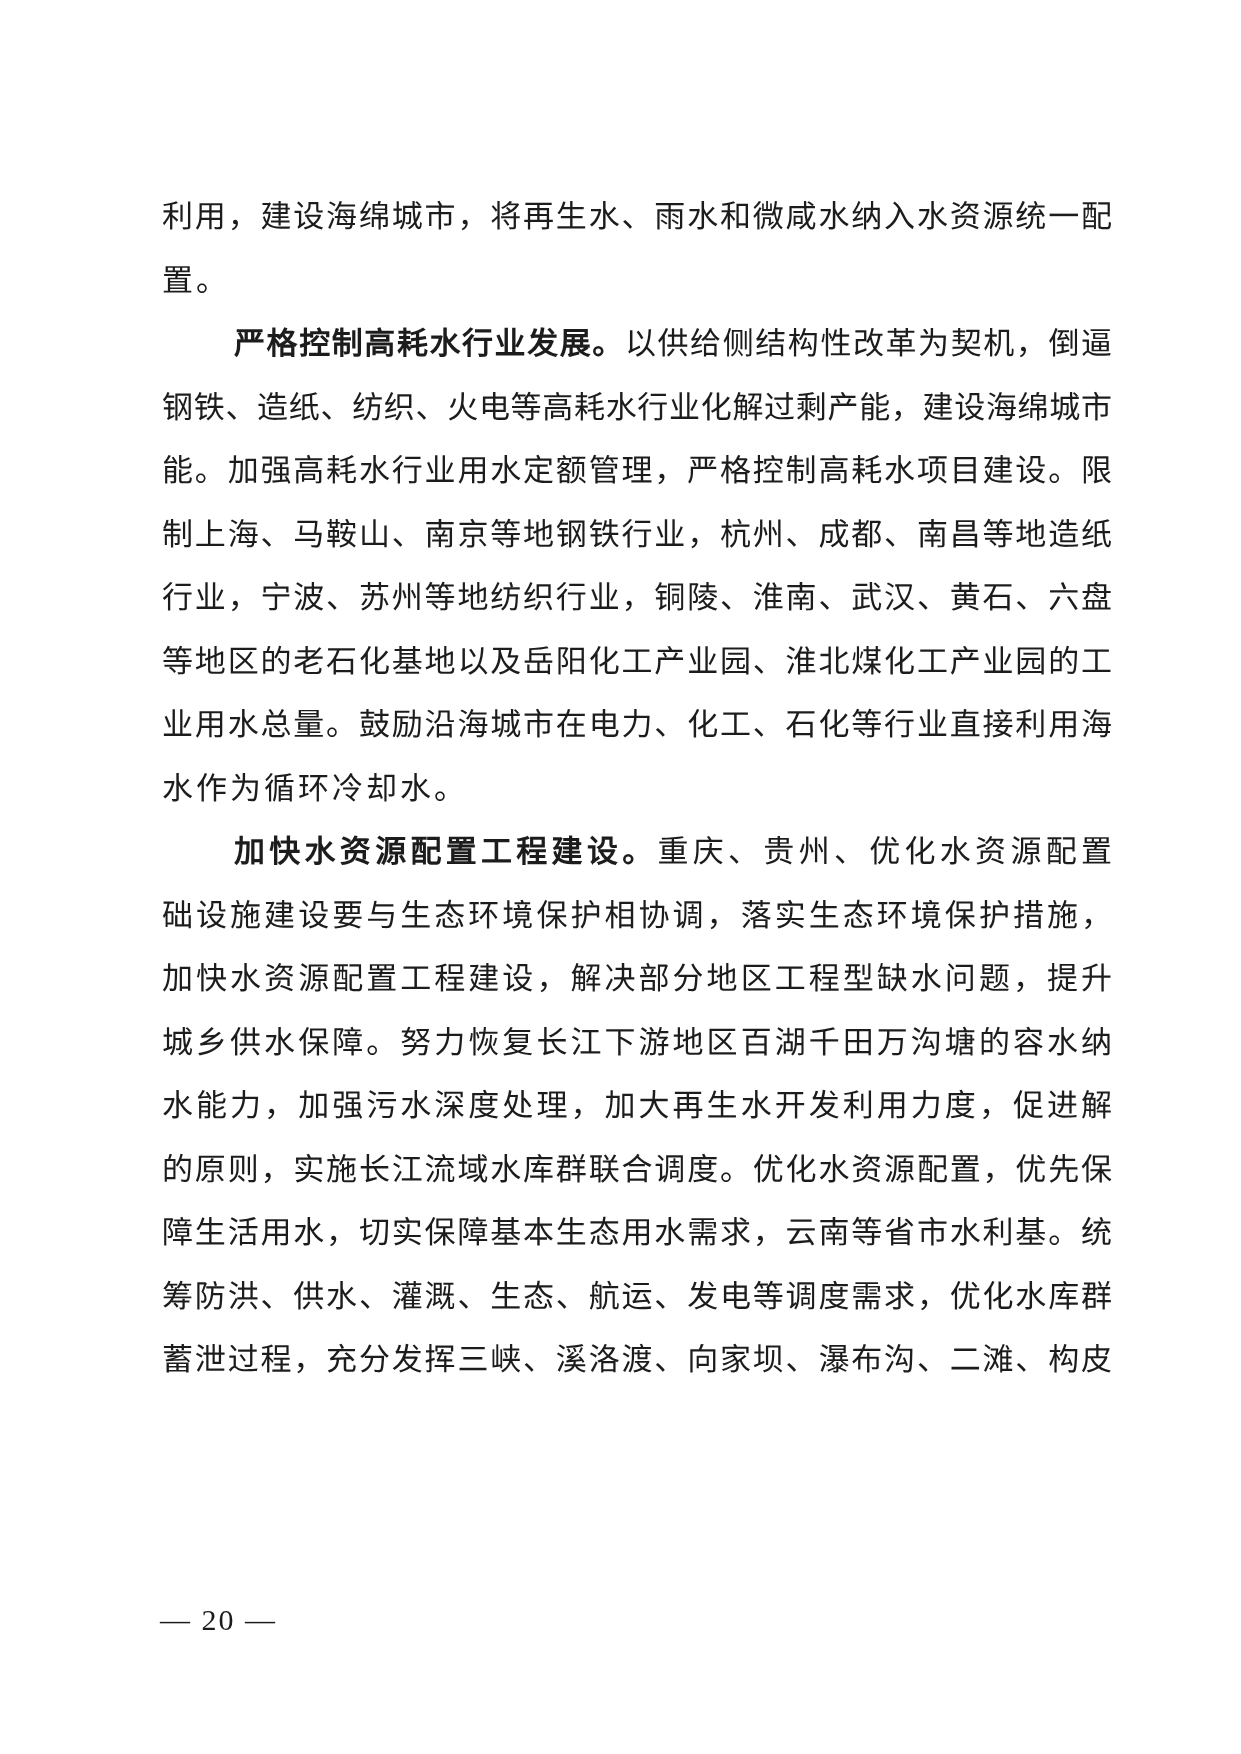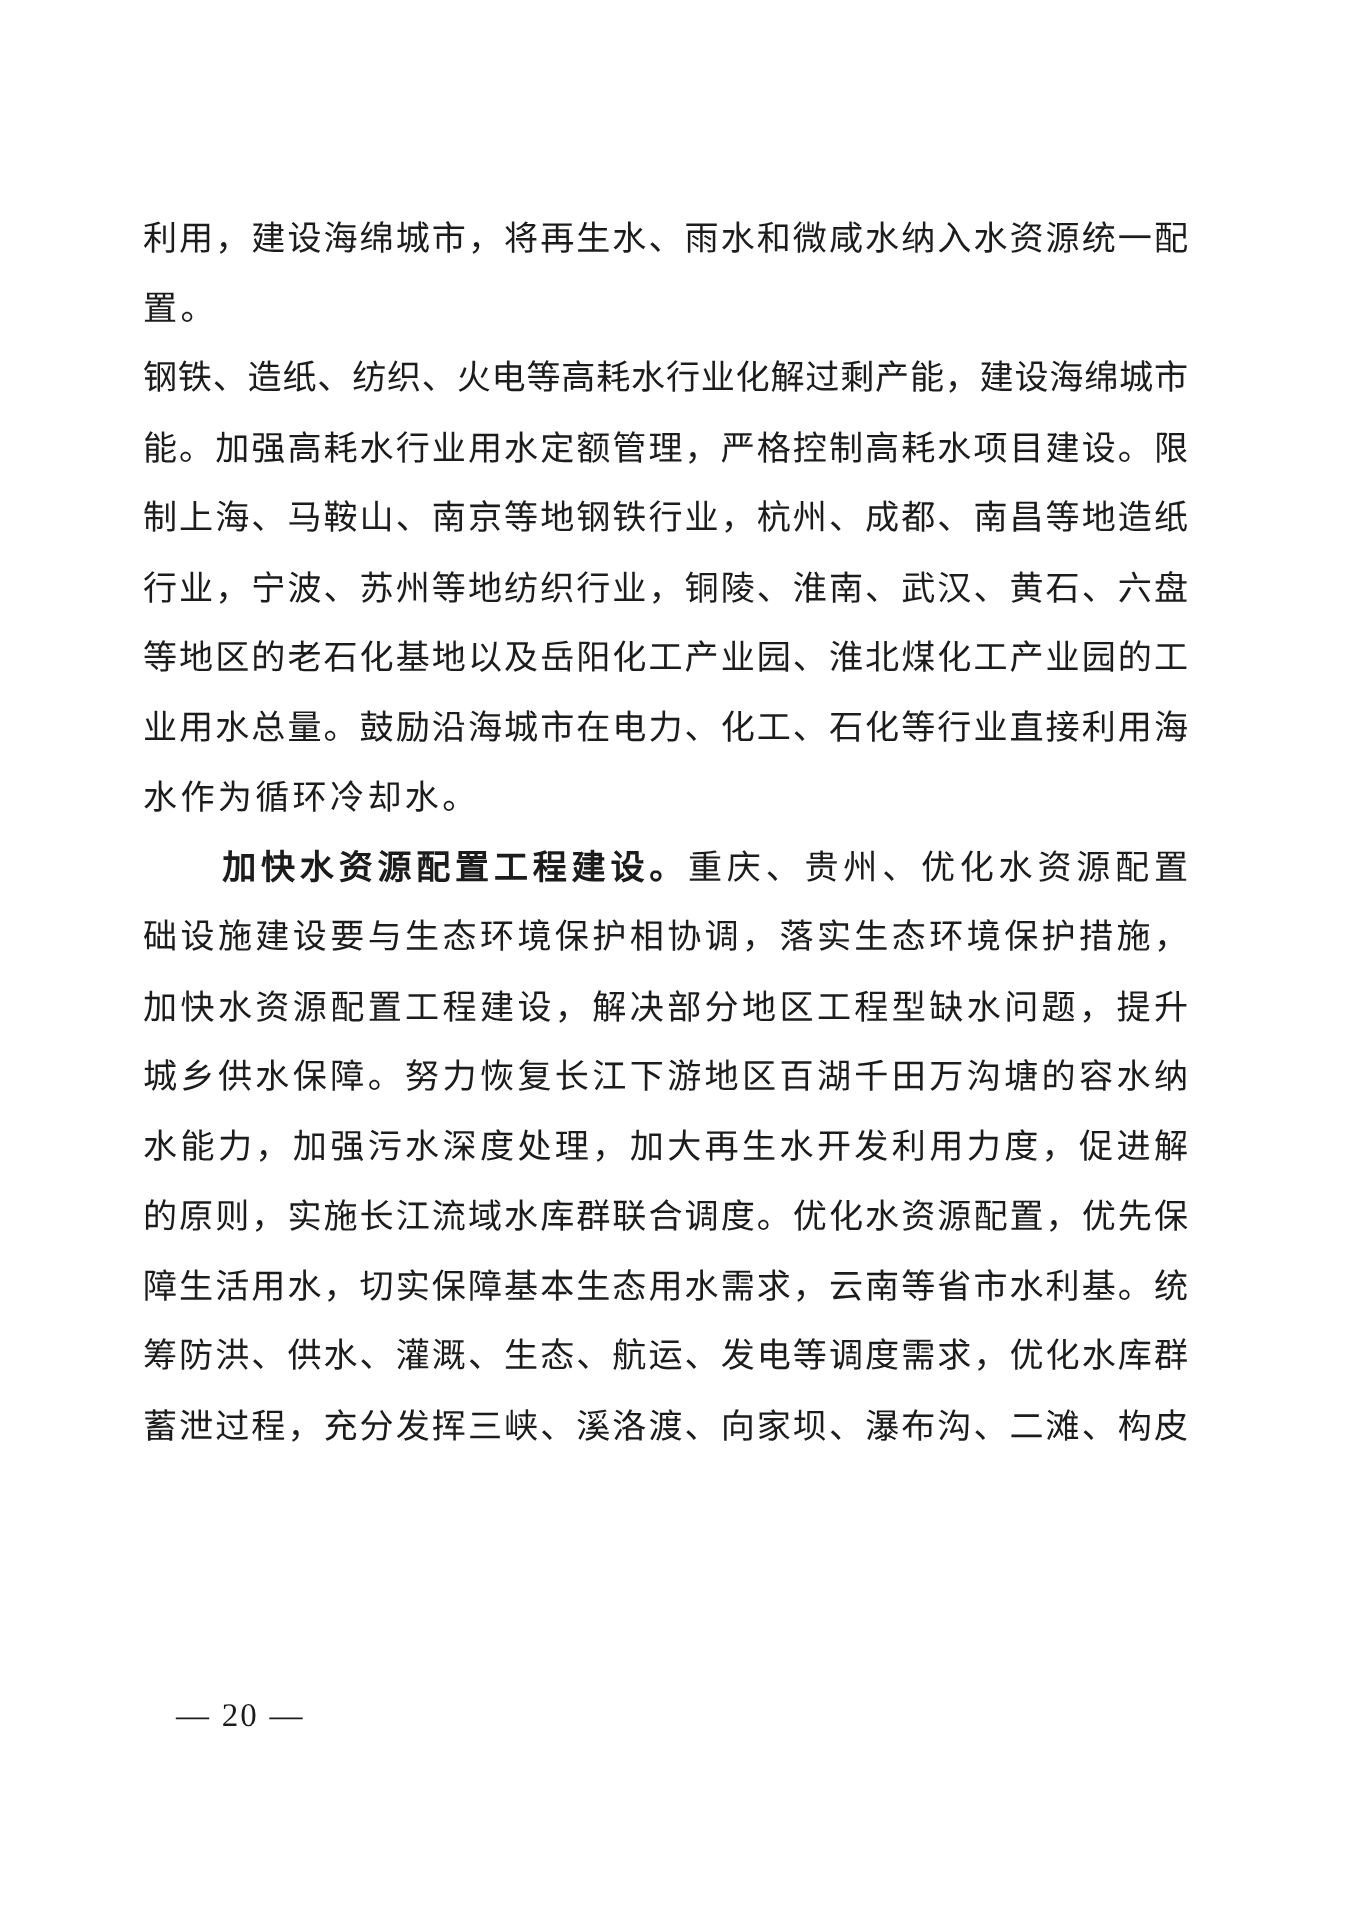--- a/index.html
+++ b/index.html
@@ -12,21 +12,21 @@
     width: 1241px;
     height: 1754px;
     margin: 0 auto;
     background: #ffffff;
     color: #1c1c1c;
     font-family: "Liberation Serif", "DejaVu Serif", serif;
     overflow: hidden;
   }
   .doc-body {
     position: absolute;
-    left: 130px;
+    left: 162px;
     top: 185px;
     width: 950px;
   }
   .text-line {
     height: 63.5px;
     line-height: 63.5px;
     font-size: 31px;
     text-align: justify;
     text-align-last: justify;
     overflow: hidden;
@@ -38,38 +38,39 @@
   }
   .text-line.indent {
     padding-left: 72px;
   }
   .text-line b {
     font-weight: bold;
   }
   .page-footer {
     position: absolute;
     left: 160px;
-    top: 1536px;
+    top: 1596px;
     height: 48px;
     line-height: 48px;
     font-size: 30px;
     letter-spacing: 2px;
     color: #1c1c1c;
   }
 </style>
 </head>
 <body>
 
 <div class="page">
   <div class="doc-body" id="doc-body">
       <div>
         <div class="text-line"><span>利用，建设海绵城市，将再生水、雨水和微咸水纳入水资源统一配</span></div>
         <div class="text-line last"><span>置。</span></div>
       </div>
       <div>
+        <div class="text-line indent"><b>严格控制高耗水行业发展。</b><span>以供给侧结构性改革为契机，倒逼</span></div>
         <div class="text-line"><span>钢铁、造纸、纺织、火电等高耗水行业化解过剩产能，建设海绵城市</span></div>
         <div class="text-line"><span>能。加强高耗水行业用水定额管理，严格控制高耗水项目建设。限</span></div>
         <div class="text-line"><span>制上海、马鞍山、南京等地钢铁行业，杭州、成都、南昌等地造纸</span></div>
         <div class="text-line"><span>行业，宁波、苏州等地纺织行业，铜陵、淮南、武汉、黄石、六盘</span></div>
         <div class="text-line"><span>等地区的老石化基地以及岳阳化工产业园、淮北煤化工产业园的工</span></div>
         <div class="text-line"><span>业用水总量。鼓励沿海城市在电力、化工、石化等行业直接利用海</span></div>
         <div class="text-line last"><span>水作为循环冷却水。</span></div>
       </div>
       <div>
         <div class="text-line indent"><b>加快水资源配置工程建设。</b><span>重庆、贵州、优化水资源配置</span></div>

